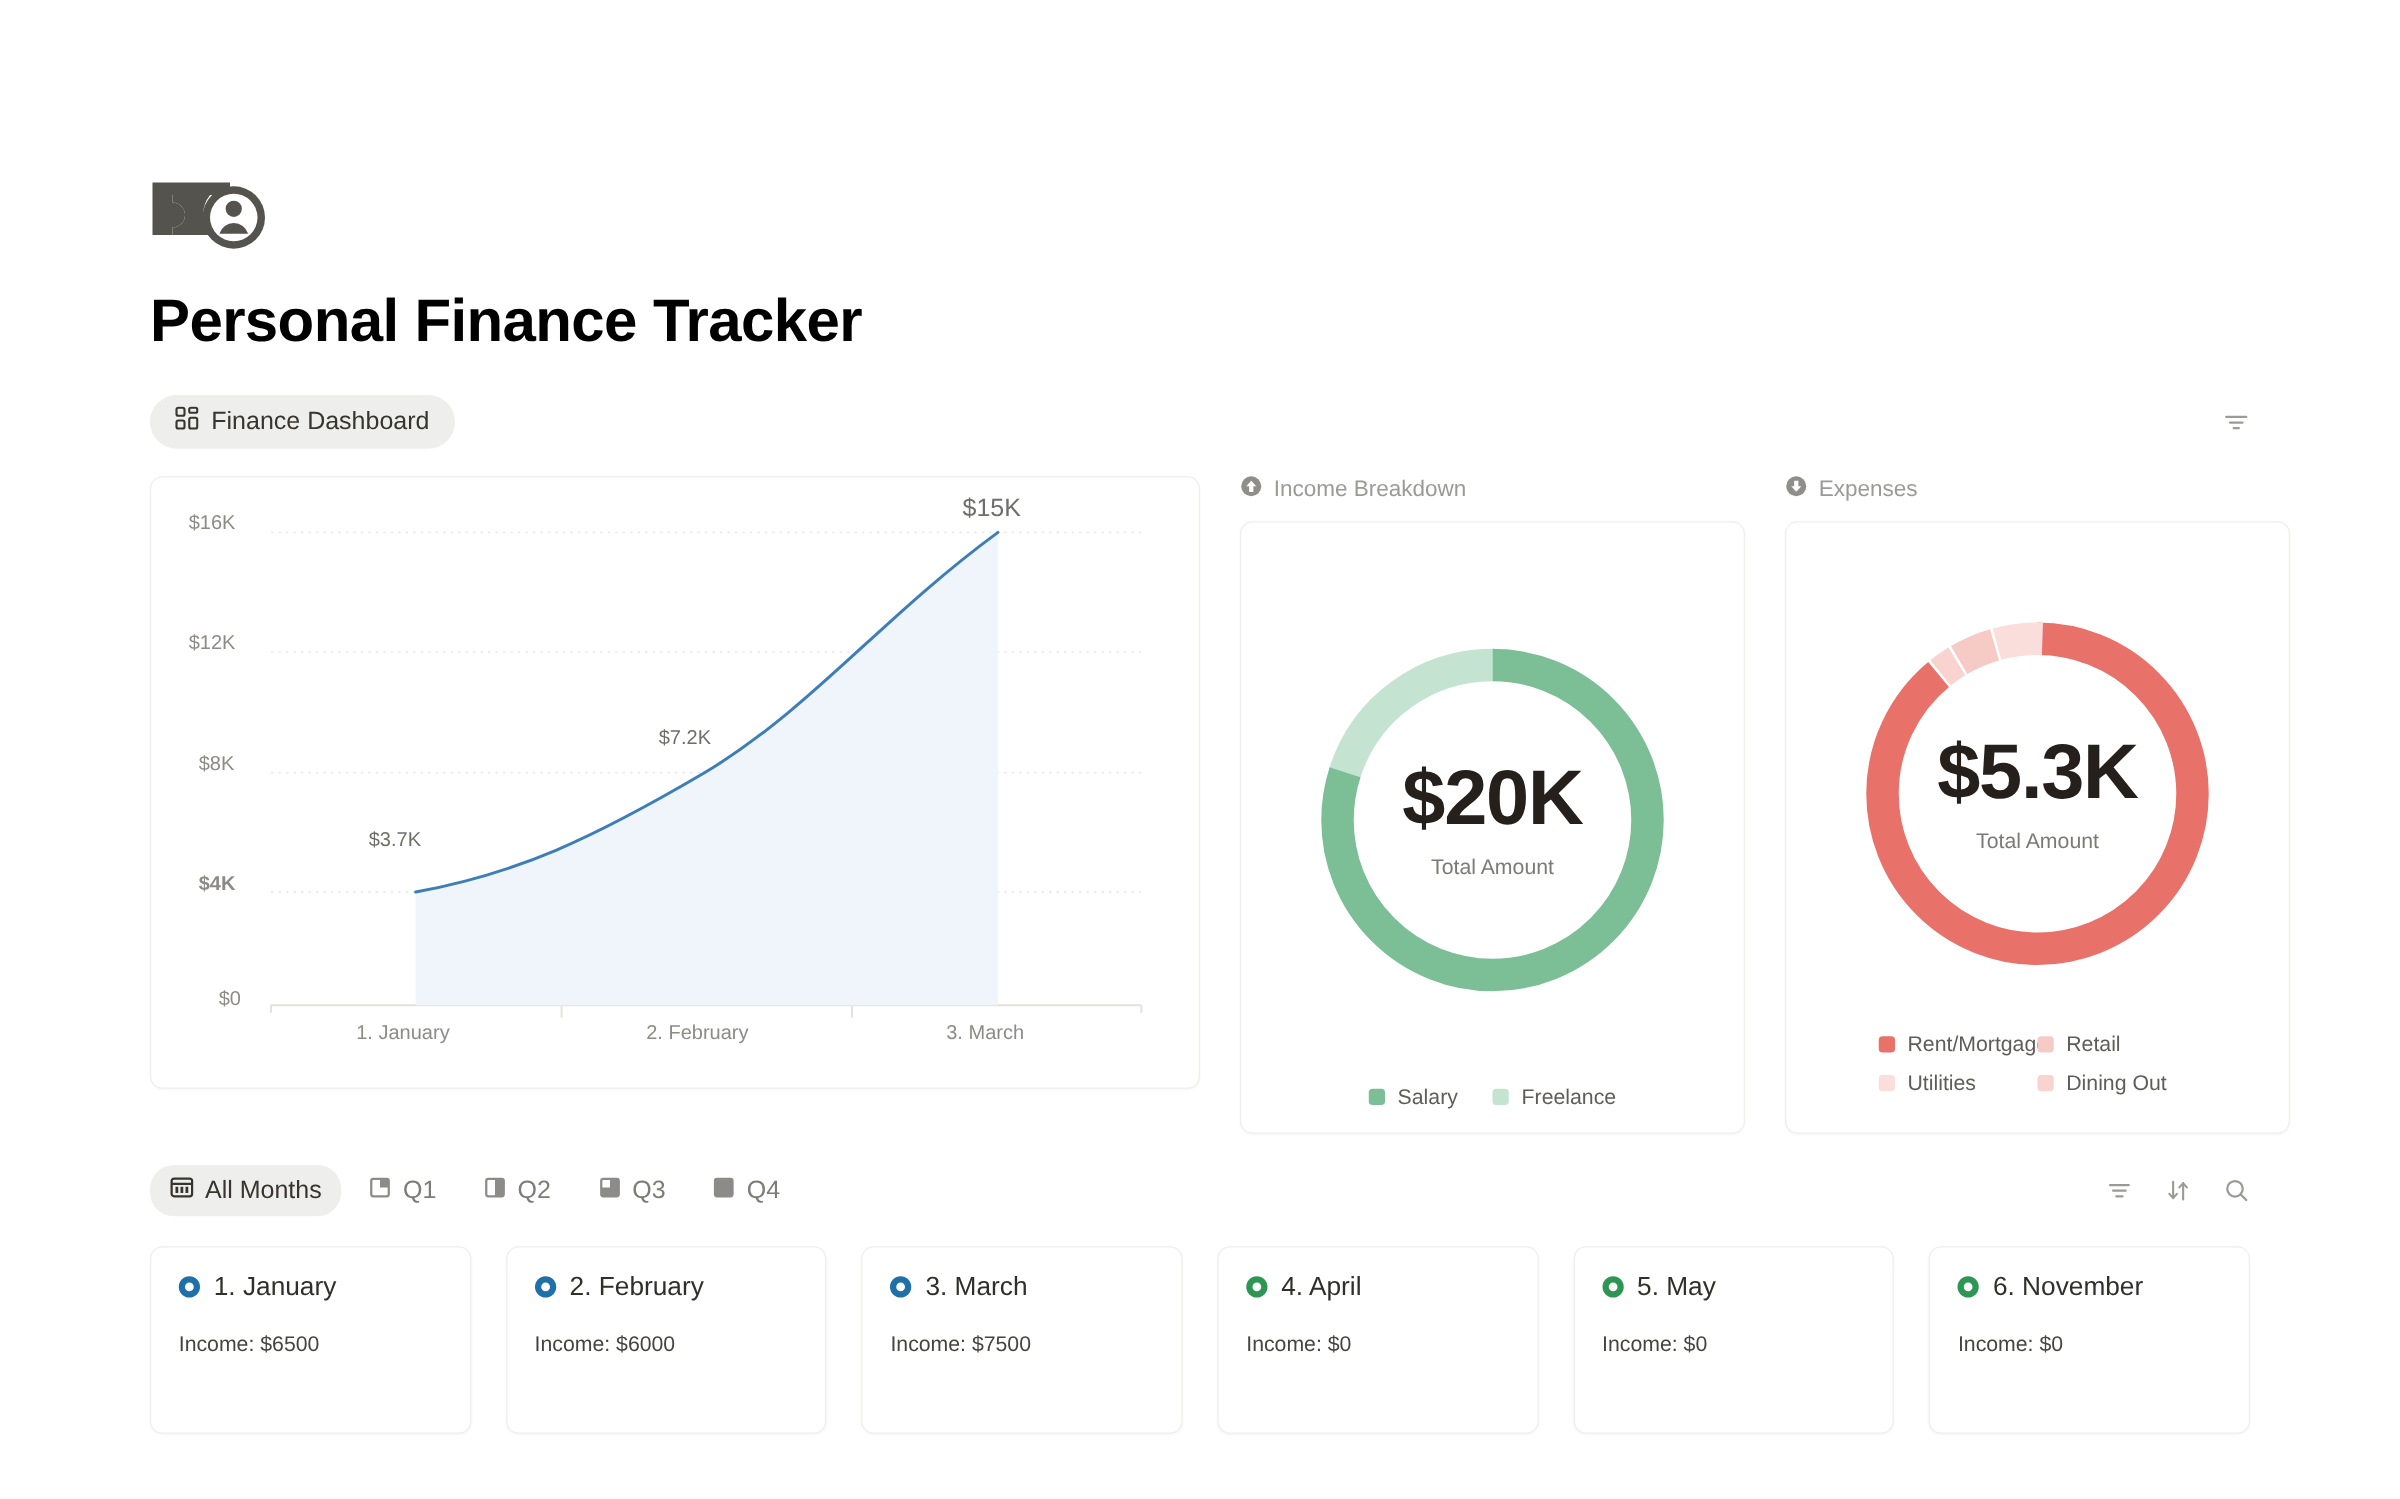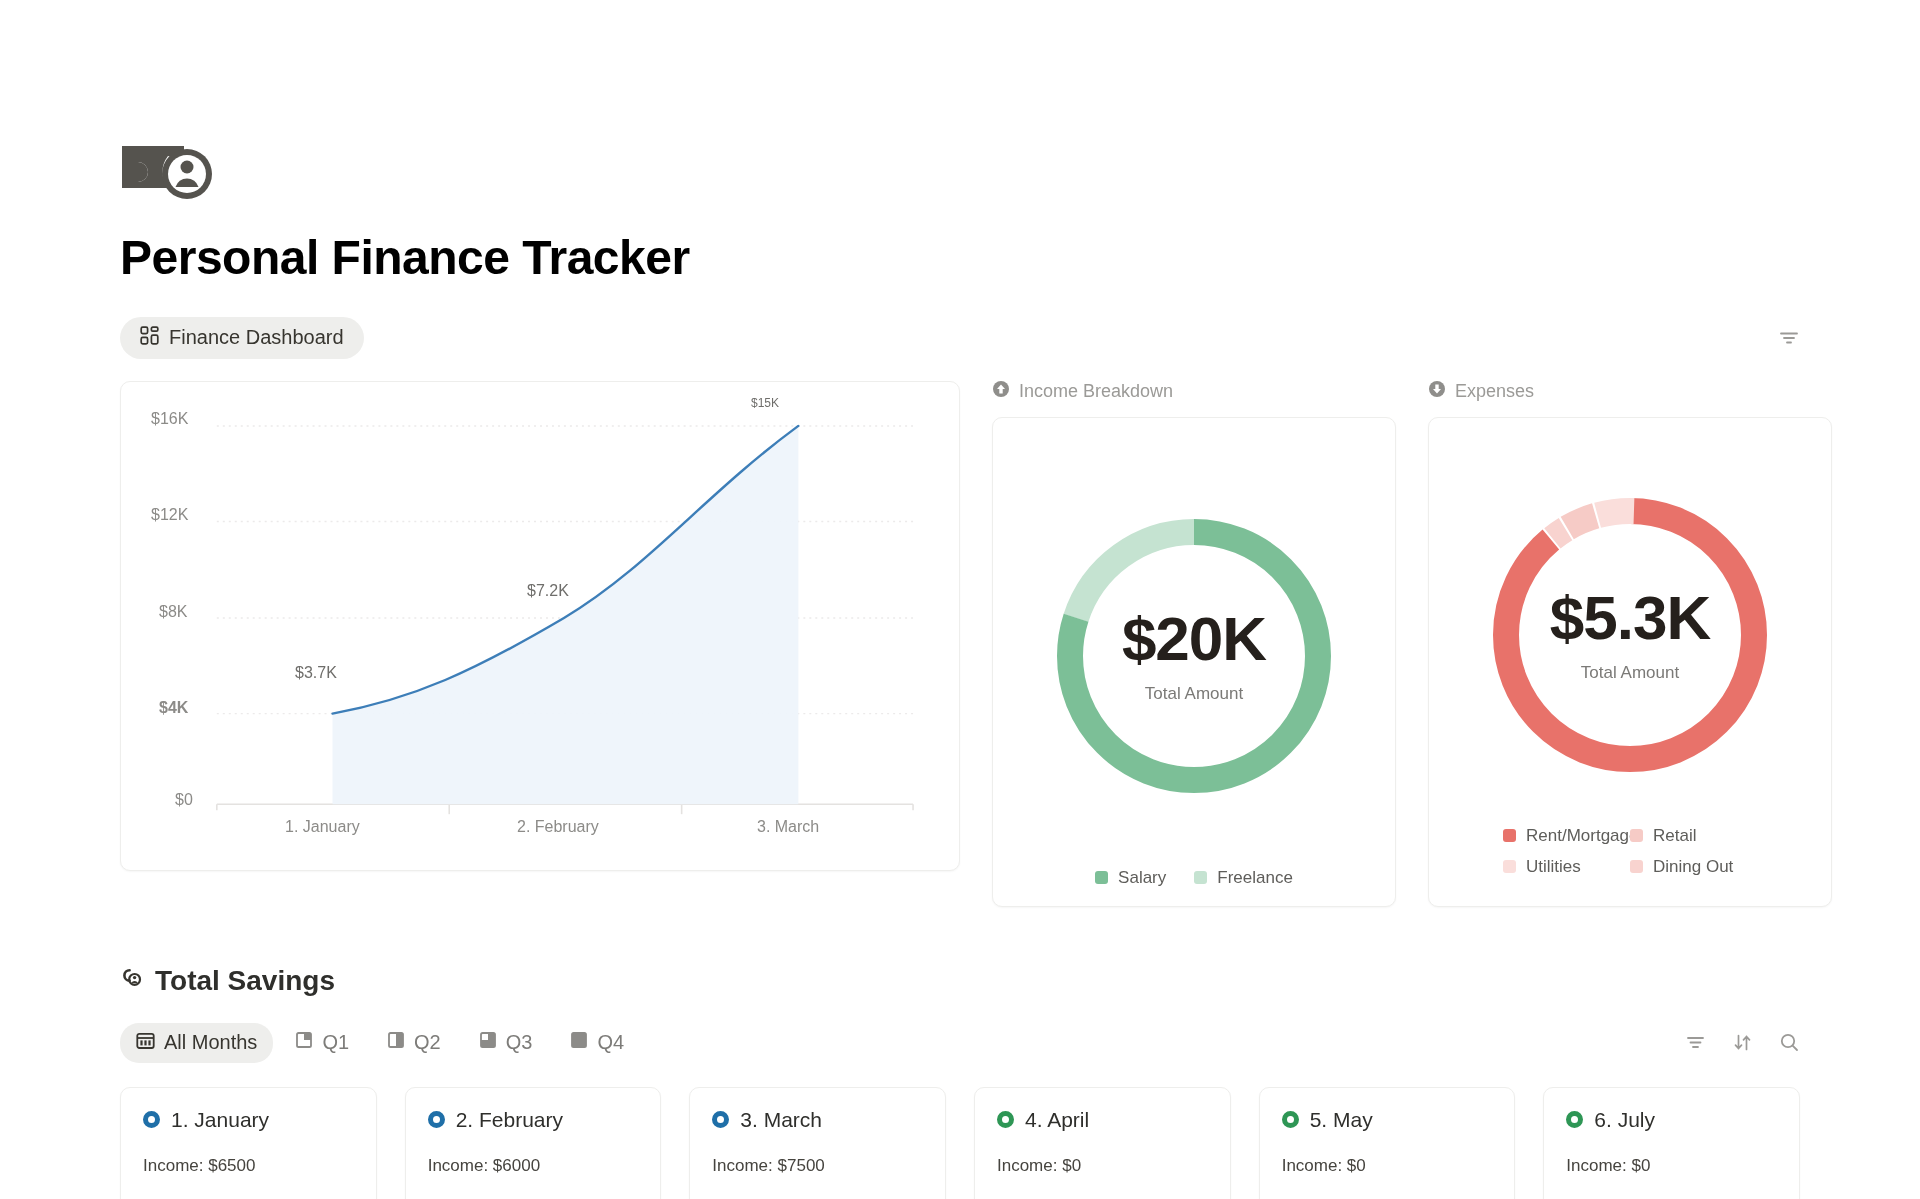--- a/index.html
+++ b/index.html
@@ -185,21 +185,21 @@
 
           <div style="position:absolute;left:0;top:0;width:100%;height:100%;pointer-events:none;">
             <span style="position:absolute;left:6px;top:6px;font-size:16px;color:#8c8b88;">$16K</span>
             <span style="position:absolute;left:6px;top:102px;font-size:16px;color:#8c8b88;">$12K</span>
             <span style="position:absolute;left:14px;top:199px;font-size:16px;color:#8c8b88;">$8K</span>
             <span style="position:absolute;left:14px;top:295px;font-size:16px;color:#8c8b88;font-weight:bold;">$4K</span>
             <span style="position:absolute;left:30px;top:387px;font-size:16px;color:#8c8b88;">$0</span>
 
             <span style="position:absolute;left:150px;top:260px;font-size:16px;color:#6f6e6b;">$3.7K</span>
             <span style="position:absolute;left:382px;top:178px;font-size:16px;color:#6f6e6b;">$7.2K</span>
-            <span style="position:absolute;left:606px;top:-8px;font-size:12px;color:#6f6e6b;">$15K</span>
+            <span style="position:absolute;left:625px;top:-8px;font-size:20px;color:#6f6e6b;">$15K</span>
 
             <span style="position:absolute;left:140px;top:414px;font-size:16px;color:#8c8b88;">1. January</span>
             <span style="position:absolute;left:372px;top:414px;font-size:16px;color:#8c8b88;">2. February</span>
             <span style="position:absolute;left:612px;top:414px;font-size:16px;color:#8c8b88;">3. March</span>
           </div>
         </div>
       </div>
     </div>
 
     <div>
@@ -281,31 +281,20 @@
           </div>
           <div class="legend-item">
             <span class="swatch" style="background:#f8d3cf"></span>
             <span>Dining Out</span>
           </div>
         </div>
       </div>
     </div>
   </div>
 
-  <div class="section-title">
-    <span>
-      <svg width="24" height="24" viewBox="0 0 24 24">
-        <path d="M9.6 4.2 A5.2 5.2 0 1 0 9.6 14.6" fill="none" stroke="#37352f" stroke-width="2.6" stroke-linecap="round"></path>
-        <circle cx="14.6" cy="13.4" r="5.4" fill="none" stroke="#37352f" stroke-width="2.2"></circle>
-        <circle cx="14.6" cy="11.6" r="1.7" fill="#37352f"></circle>
-        <path d="M11.4 17.2 a3.4 3.4 0 0 1 6.4 0 z" fill="#37352f"></path>
-      </svg>
-    </span>
-    <span>Total Savings</span>
-  </div>
 
   <div class="tabbar">
     <div class="tabs">
       <div class="tab active">
         <span>
           <svg width="19" height="19" viewBox="0 0 19 19">
             <rect x="1.3" y="2.8" width="16.4" height="14.2" rx="2" fill="none" stroke="#37352f" stroke-width="1.8"></rect>
             <line x1="1.3" y1="7" x2="17.7" y2="7" stroke="#37352f" stroke-width="1.8"></line>
             <rect x="4.4" y="9.4" width="2.2" height="5" fill="#37352f"></rect>
             <rect x="8.4" y="9.4" width="2.2" height="5" fill="#37352f"></rect>
@@ -415,19 +404,19 @@
       <div class="month-head">
         <span class="dot-ring green"></span>
         <span class="month-name">5. May</span>
       </div>
       <div class="month-income">Income: $0</div>
     </div>
 
     <div class="month-card">
       <div class="month-head">
         <span class="dot-ring green"></span>
-        <span class="month-name">6. July</span>
+        <span class="month-name">6. November</span>
       </div>
       <div class="month-income">Income: $0</div>
     </div>
   </div>
 
 </div>
 
 </body></html>

